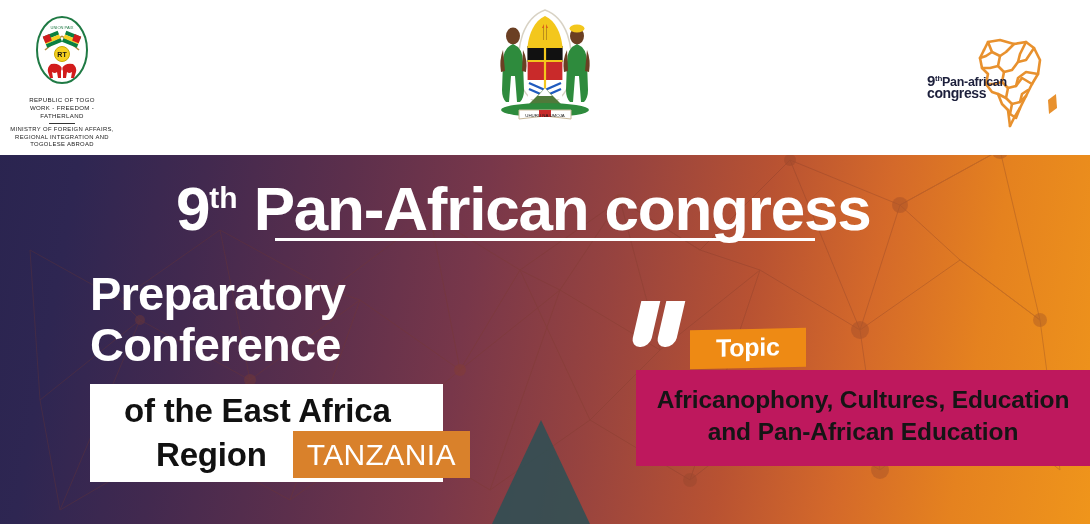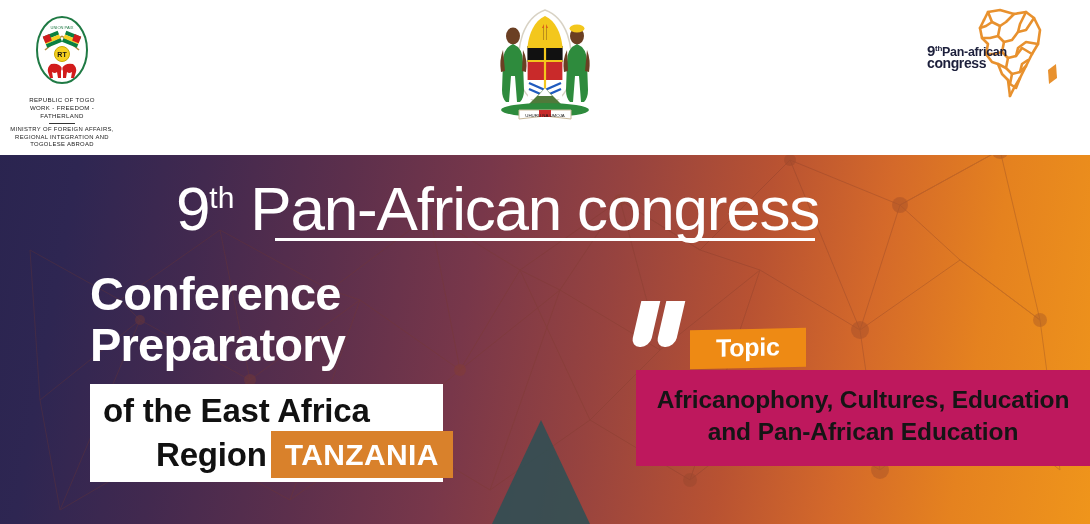--- a/index.html
+++ b/index.html
@@ -52,21 +52,21 @@
   .togo-line2 { font-size: 5.9px; line-height: 7.6px; }
 
   .logo-tanzania {
     position: absolute;
     left: 489px; top: 4px;
     width: 112px; height: 118px;
   }
 
   .logo-congress {
     position: absolute;
-    right: 18px; top: 4px;
+    right: 18px; top: 34px;
     width: 150px; height: 96px;
   }
   .congress-word {
     position: absolute;
     left: 5px; top: 38px;
     color: #1c1f3b;
     font-weight: bold;
     line-height: 13px;
   }
   .congress-word .l1 { font-size: 12.5px; letter-spacing: -.3px; }
@@ -111,21 +111,21 @@
     clip-path: polygon(0 153px, 1090px 128px, 1090px 524px, 0 524px);
   }
 
   
   .title {
     position: absolute;
     left: 176px; top: 163px;
     z-index: 20;
     color: #ffffff;
     font-size: 62px;
-    font-weight: normal;
+    font-weight: bold;
     letter-spacing: -1.2px;
     line-height: 70px;
     white-space: nowrap;
     font-family: "Liberation Sans", sans-serif;
     text-align: right;
   }
   .title .sup { font-size: 30px; vertical-align: super; letter-spacing: 0; }
   .title-rule {
     position: absolute;
     left: 275px; top: 238px;
@@ -157,21 +157,21 @@
     width: 353px;
     background: #ffffff;
     z-index: 20;
     padding: 6px 0 4px 0;
   }
   .wb-line1 {
     color: #111111;
     font-size: 33px;
     font-weight: bold;
     line-height: 41px;
-    padding-left: 13px;
+    padding-left: 34px;
     letter-spacing: -.2px;
     white-space: nowrap;
   }
   .wb-row2 {
     display: flex;
     align-items: stretch;
     height: 47px;
     padding-left: 48px;
   }
   .wb-line2 {
@@ -181,25 +181,25 @@
     line-height: 47px;
     padding-left: 18px;
     letter-spacing: -.2px;
     white-space: nowrap;
     flex: 0 0 auto;
   }
   .tz-box {
     background: #d9812b;
     color: #ffffff;
     font-size: 30px;
-    font-weight: bold;
+    font-weight: normal;
     line-height: 47px;
     letter-spacing: .4px;
     padding: 0 14px 0 14px;
-    margin-left: 4px;
+    margin-left: 26px;
     flex: 1 1 auto;
     text-align: center;
     white-space: nowrap;
   }
 
   
   .quote-mark {
     position: absolute;
     left: 636px; top: 301px;
     z-index: 21;
@@ -294,22 +294,22 @@
   </svg>
 
   <svg class="band-triangle" viewBox="0 0 1090 524" preserveAspectRatio="none">
     <polygon points="541,420 590,524 492,524" fill="#2c5055" opacity="0.85"></polygon>
   </svg>
 
   <div class="title"><span>9</span><span class="sup">th</span>&nbsp;<span>Pan-African congress</span></div>
   <div class="title-rule"></div>
 
   <div class="left-block">
+    <div class="prep-line">Preparatory</div>
     <div class="prep-line">Conference</div>
-    <div class="prep-line">Preparatory</div>
   </div>
 
   <div class="white-box">
     <div class="wb-line1">of the East Africa</div>
     <div class="wb-row2">
       <div class="wb-line2">Region</div>
       <div class="tz-box">TANZANIA</div>
     </div>
   </div>
 

